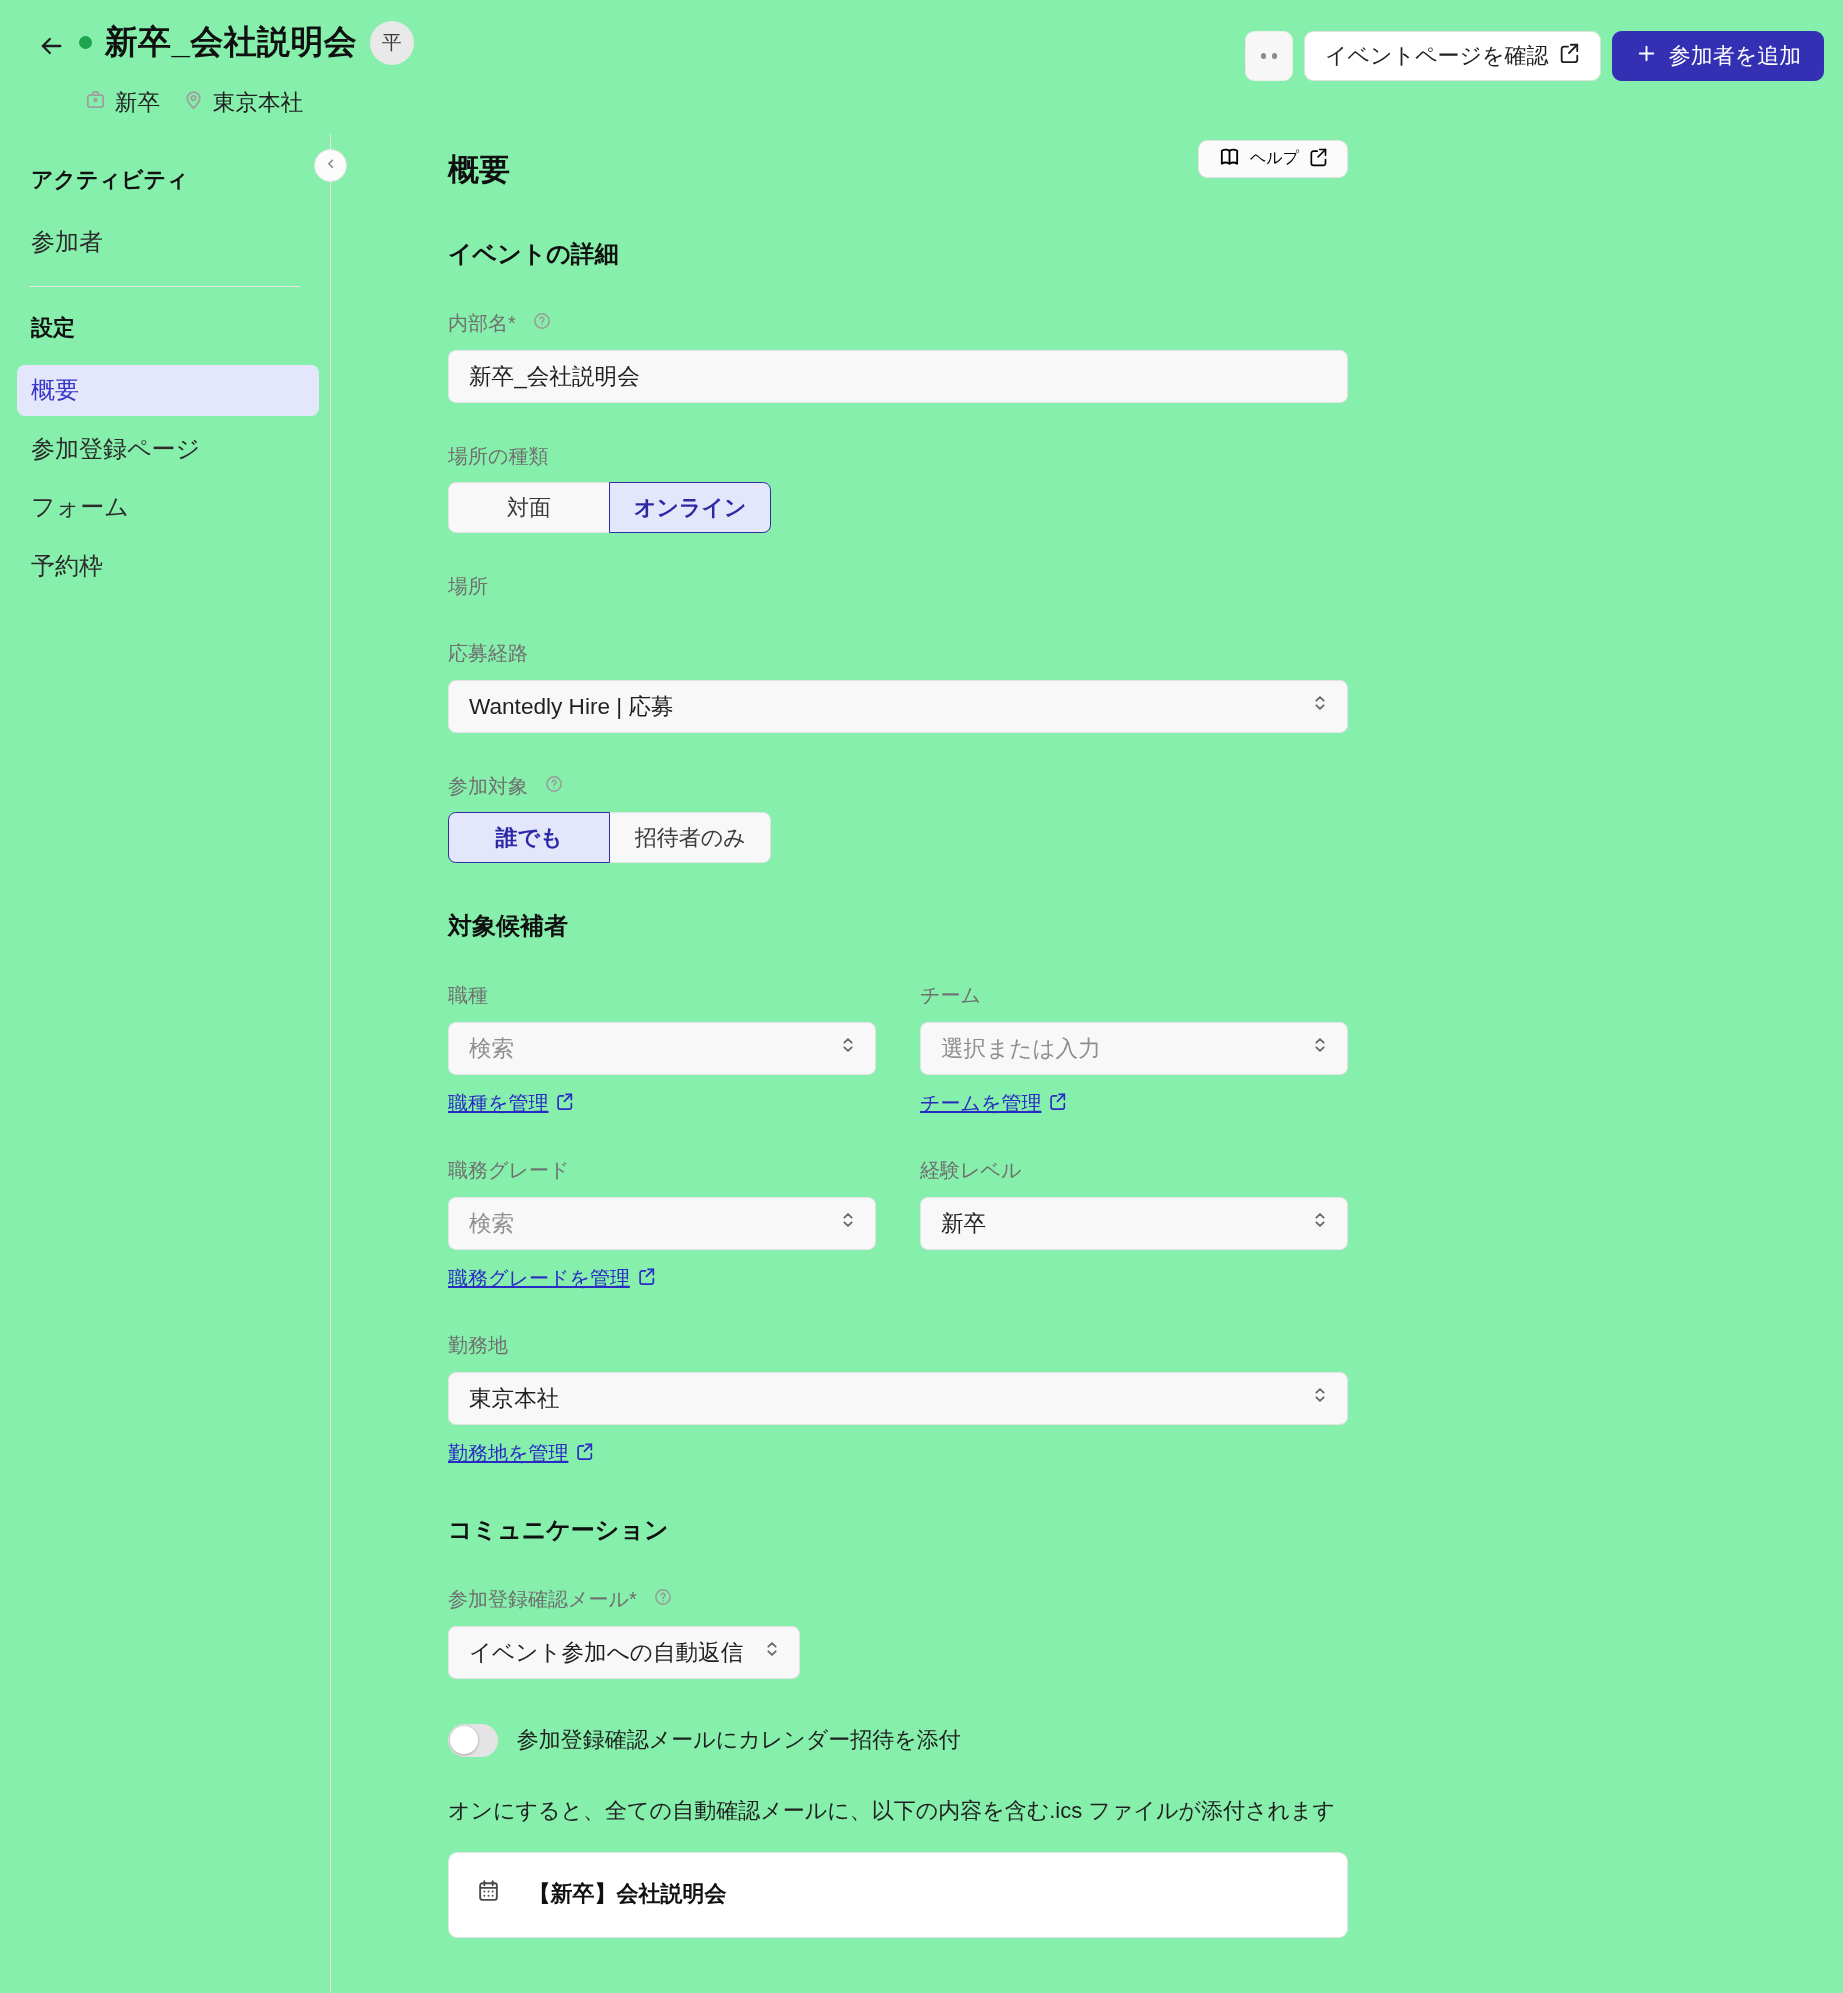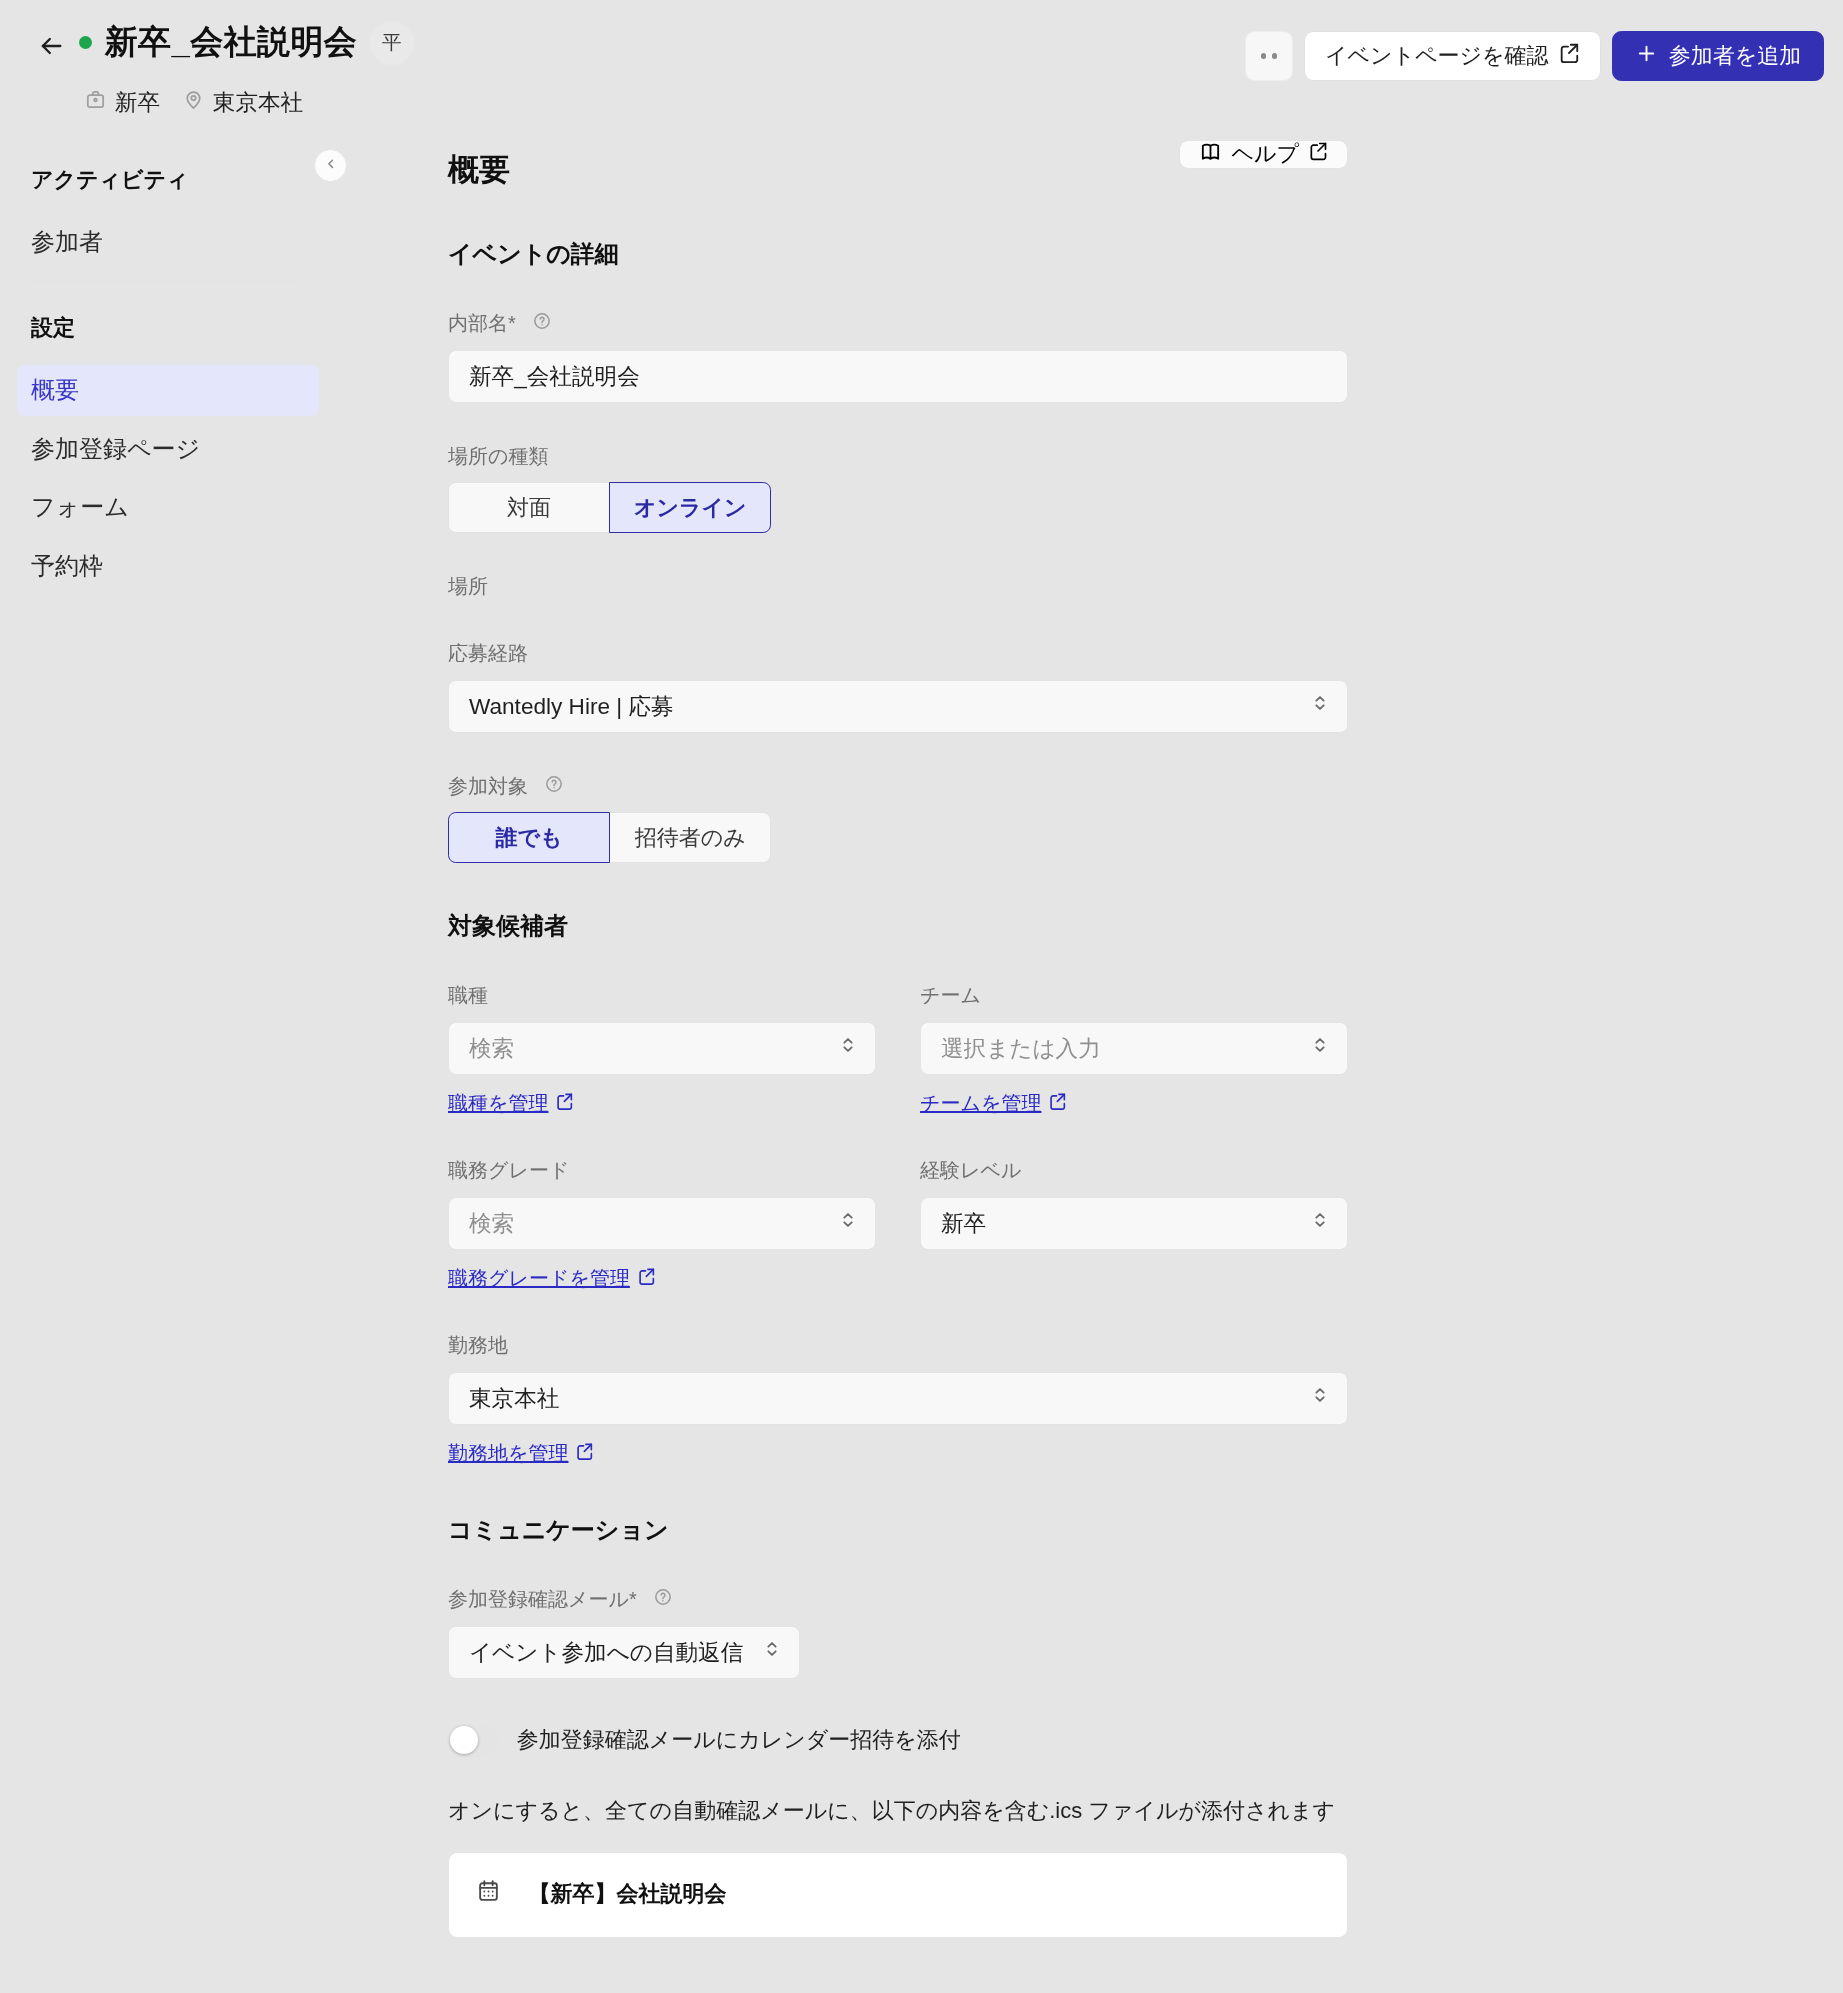--- a/index.html
+++ b/index.html
@@ -1,18 +1,18 @@
 <!DOCTYPE html>
 <html style="font-size:12.5px"><head>
 <meta charset="utf-8">
 <style>
   * { margin:0; padding:0; box-sizing:border-box; }
   html,body { background:#fff; }
   body { font-family:"Liberation Sans","DejaVu Sans",sans-serif; color:#1f1f1f; }
-  .page { position:relative; width:1843px; height:1993px; background:#e5e5e5; overflow:hidden; }
+  .page { position:relative; width:1843px; height:1993px; background:#86efac; overflow:hidden; }
 
   
   .hdr { position:absolute; left:0; top:0; width:1843px; height:132px; }
   .back-btn { position:absolute; left:34px; top:30px; width:34px; height:34px; border:none; background:transparent; cursor:pointer; color:#1f1f1f; display:flex; align-items:center; justify-content:center; }
   .title-row { position:absolute; left:79px; top:20px; display:flex; align-items:center; gap:12.5px; }
   .status-dot { width:13.2px; height:13.2px; border-radius:50%; background:#1EA44D; flex:0 0 auto; }
   .evt-title { font-size:33px; font-weight:700; color:#101010; letter-spacing:0.4px; }
   .avatar-badge { width:44px; height:44px; border-radius:50%; background:#E9E9E9; color:#3a3a3a; font-size:19.5px; display:flex; align-items:center; justify-content:center; }
   .meta-row { position:absolute; left:84px; top:87px; display:flex; align-items:center; gap:22px; font-size:22.6px; color:#1f1f1f; }
   .meta-item { display:flex; align-items:center; gap:7.8px; }
@@ -29,21 +29,21 @@
   .side-item { font-size:24px; color:#2b2b2b; padding:9.3px 14px; border-radius:7.8px; margin:0 0 7.8px -14px; cursor:pointer; }
   .side-item.active { background:#E4E7FB; color:#3734C9; margin-right:-18.7px; }
   .side-div { height:0.8px; background:#E8E8E8; margin:18.7px 0 26.5px -1.6px; }
   .vdiv { position:absolute; left:330px; top:134px; bottom:0; width:0.8px; background:#E3E3E3; }
   .collapse-btn { position:absolute; left:314px; top:149px; width:33px; height:33px; border-radius:50%; background:#FCFCFC; border:0.8px solid #E6E6E6; color:#8a8a8a; display:flex; align-items:center; justify-content:center; cursor:pointer; }
 
   
   .main { position:absolute; left:448px; top:132px; width:900px; }
   .main-title-row { display:flex; justify-content:space-between; align-items:flex-start; }
   .page-title { font-size:31px; font-weight:700; margin-top:17px; color:#101010; }
-  .help-btn { height:29px; padding:0 18.7px; border-radius:9.3px; border:0.8px solid #E3E3E3; background:#FBFBFB; display:flex; align-items:center; gap:9.3px; font-size:22px; cursor:pointer; margin-top:7.8px; }
+  .help-btn { height:38px; padding:0 18.7px; border-radius:9.3px; border:0.8px solid #E3E3E3; background:#FBFBFB; display:flex; align-items:center; gap:9.3px; font-size:16px; cursor:pointer; margin-top:7.8px; }
   .sec-heading { font-size:24px; font-weight:700; color:#101010; margin-top:47px; }
   .field { margin-top:40px; }
   .f-label { display:flex; align-items:center; gap:16px; font-size:20px; color:#6F6F6F; margin-bottom:12.5px; }
   .f-label svg { color:#9a9a9a; }
   .input, .select { height:53px; background:#F8F8F8; border:0.8px solid #E3E3E6; border-radius:7.8px; display:flex; align-items:center; padding:0 20px; font-size:22.6px; color:#1f1f1f; }
   .select { justify-content:space-between; padding-right:15.6px; cursor:pointer; }
   .select .chev { color:#6b6b6b; flex:0 0 auto; }
   .placeholder { color:#8F8F8F; }
   .seg { display:inline-flex; }
   .seg-btn { min-width:162px; height:51px; display:flex; align-items:center; justify-content:center; font-size:22px; color:#3a3a3a; background:#F8F8F8; border:0.8px solid #E2E2E4; cursor:pointer; }

